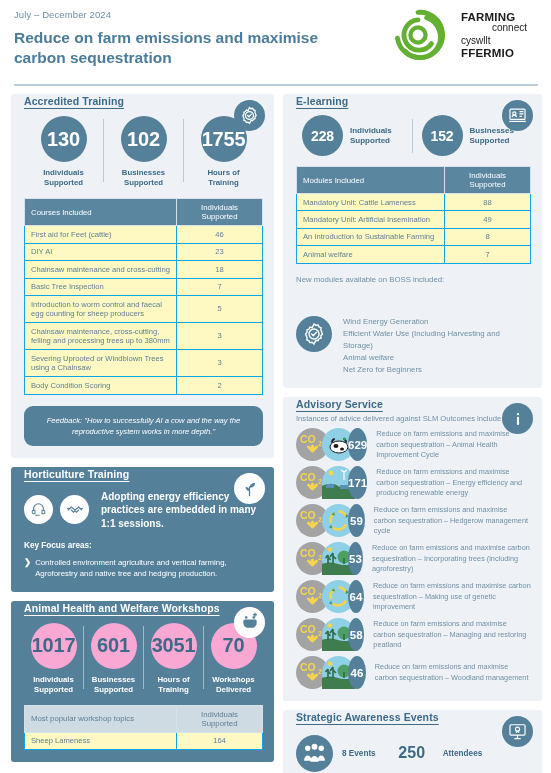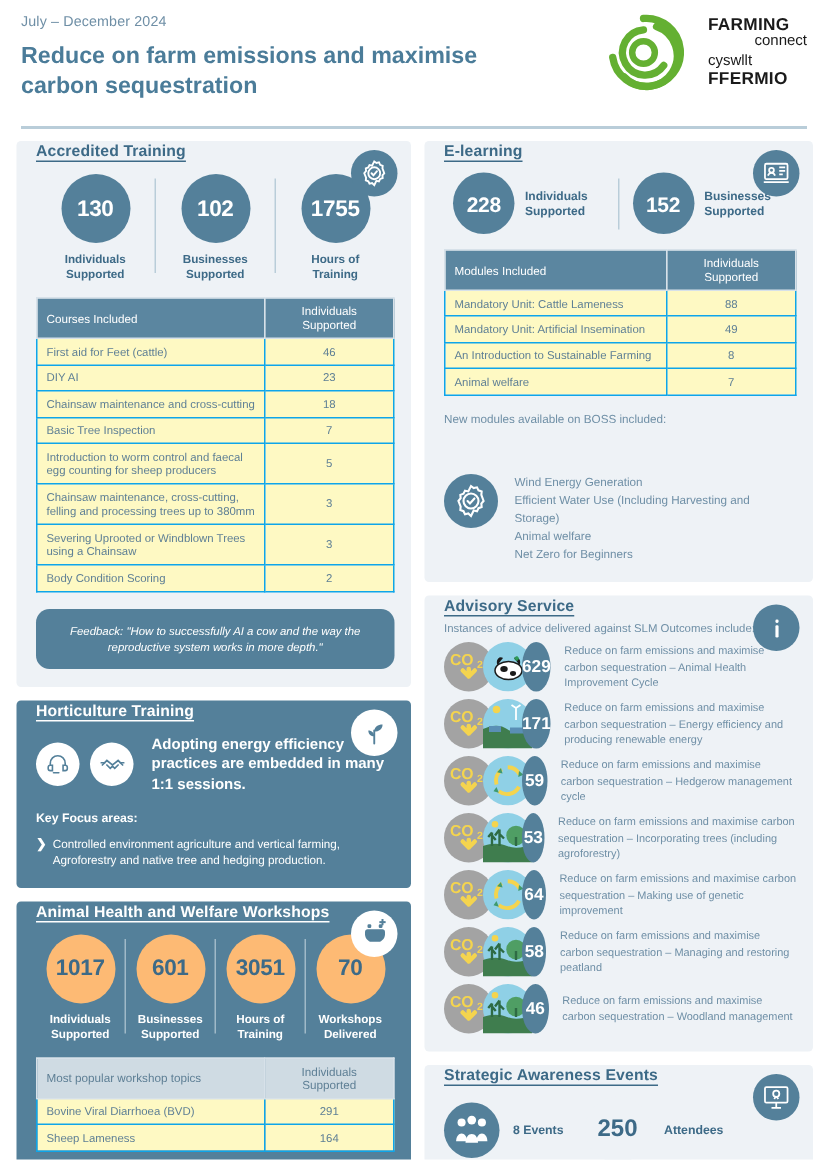--- a/index.html
+++ b/index.html
@@ -12,21 +12,21 @@
   }
 
   
   .header { padding: 9px 12px 0 14px; position: relative; height: 88px; }
   .header-date { font-size: 9.5px; color: #6f8fa6; letter-spacing: .1px; }
   .header-title {
     font-size: 15.5px; font-weight: bold; color: #4b7c99;
     line-height: 1.28; margin-top: 8px; max-width: 360px;
   }
   .logo-wrap {
-    position: absolute; right: 13px; top: 8px;
+    position: absolute; right: 24px; top: 8px;
     display: flex; align-items: center; gap: 16px;
   }
   .logo-mark { width: 54px; height: 54px; }
   .logo-text { line-height: 1.08; }
   .logo-text .l1 { font-size: 11.5px; font-weight: bold; color: #1a1a1a; letter-spacing: .2px; }
   .logo-text .l2 { font-size: 10px; color: #1a1a1a; padding-left: 31px; }
   .logo-text .l3 { font-size: 10px; color: #1a1a1a; margin-top: 2px; }
   .logo-text .l4 { font-size: 11.5px; font-weight: bold; color: #1a1a1a; letter-spacing: .2px; }
   .header-rule {
     position: absolute; left: 14px; right: 13px; top: 84px;
@@ -59,23 +59,23 @@
   }
   .panel-teal .corner-icon { background: #ffffff; }
 
   
   .stats { display: flex; align-items: flex-start; margin-top: 9px; }
   .stat { flex: 1; display: flex; flex-direction: column; align-items: center; }
   .stat-circle {
     width: 46px; height: 46px; border-radius: 50%;
     background: #54809a; color: #fff;
     display: flex; align-items: center; justify-content: center;
-    font-size: 15px; font-weight: bold; letter-spacing: -.2px;
-  }
-  .panel-teal .stat-circle { background: #fdba74; color: #3d6a87; }
+    font-size: 20px; font-weight: bold; letter-spacing: -.2px;
+  }
+  .panel-teal .stat-circle { background: #f9a8d4; color: #3d6a87; }
   .stat-label {
     margin-top: 6px; font-size: 7.8px; font-weight: bold;
     color: #3d6a87; text-align: center; line-height: 1.3;
   }
   .panel-teal .stat-label { color: #ffffff; }
   .stat-div { width: 1px; background: #b9cdd9; align-self: stretch; margin: 3px 0 6px; }
   .panel-teal .stat-div { background: #9fb9c8; }
 
   
   .stats-h { display: flex; align-items: center; margin-top: 8px; padding-left: 6px; }
@@ -331,24 +331,20 @@
 
       <table>
         <thead>
             <tr>
           <th>Most popular workshop topics</th>
           <th class="num">Individuals Supported</th>
         </tr>
           </thead>
         <tbody>
           <tr>
-              <td>Bovine Viral Diarrhoea (BVD)</td>
-              <td class="num">291</td>
-            </tr>
-          <tr>
               <td>Sheep Lameness</td>
               <td class="num">164</td>
             </tr>
 
         </tbody>
       </table>
     </div>
   </div>
 
   <div class="col col-right">

